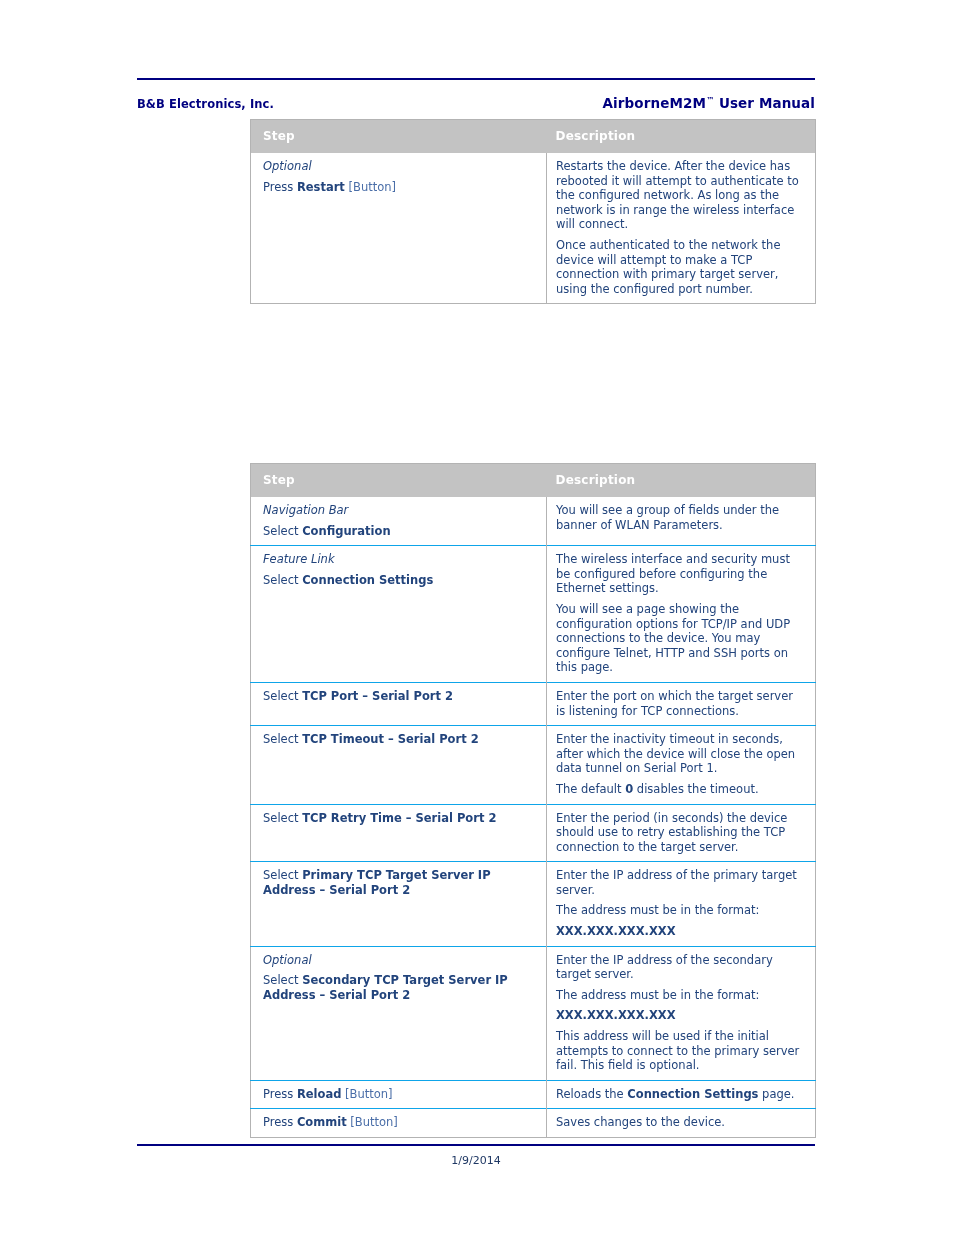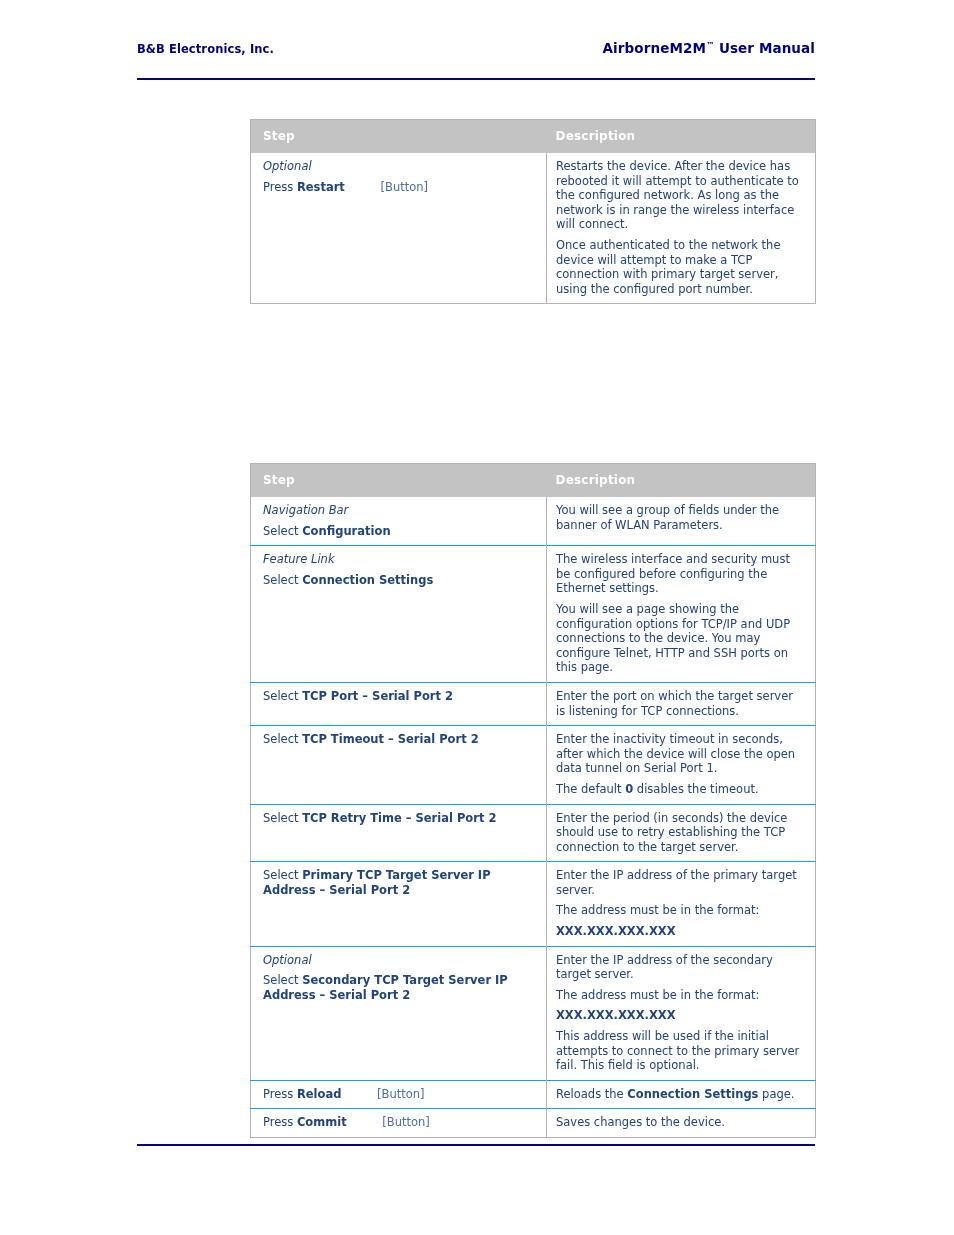--- a/index.html
+++ b/index.html
@@ -20,37 +20,38 @@
     position: absolute;
     left: 0; top: 0;
     width: 954px;
     height: 1235px;
   }
 
   
   .doc-header {
     position: absolute;
     left: 137px;
-    top: 40px;
+    top: 67px;
     width: 678px;
     display: flex;
     justify-content: space-between;
     align-items: flex-end;
     gap: 20px;
   }
   .doc-header .left,
   .doc-header .right {
     font-size: 11.5px;
     font-weight: bold;
     color: #000080;
     letter-spacing: 0.1px;
     white-space: nowrap;
   }
   .doc-header .right {
     font-size: 13.5px;
+    margin-top: 28px;
   }
   .doc-header .right sup {
     font-size: 8px;
     vertical-align: super;
   }
   .header-rule {
     position: absolute;
     left: 137px;
     top: 78px;
     width: 678px;
@@ -117,21 +118,21 @@
     border-right: 1px solid #b3b3b3;
   }
   .tbl tbody td.desc {
     padding: 6px 10px 7px 9px;
   }
 
   .tbl tbody tr:first-child td { border-top: none; }
 
   .it { font-style: italic; }
   .bd { font-weight: bold; }
-  .dim { color: #4a6ea8; margin-left: 32px; }
+  .dim { color: #4a6ea8; }
   .p { margin: 0 0 0 0; }
   .p + .p { margin-top: 6px; }
 
   
   .tbl-caption {
     position: absolute;
     left: 250px;
     width: 565px;
     text-align: center;
     font-size: 11.5px;
@@ -282,14 +283,15 @@
         </td>
         <td class="desc">
           <div class="p">Saves changes to the device.</div>
         </td>
       </tr>
 
     </tbody>
   </table>
 
   <div class="footer-rule"></div>
+  <div class="doc-footer">1/9/2014</div>
 
 </div>
 
 </body></html>

